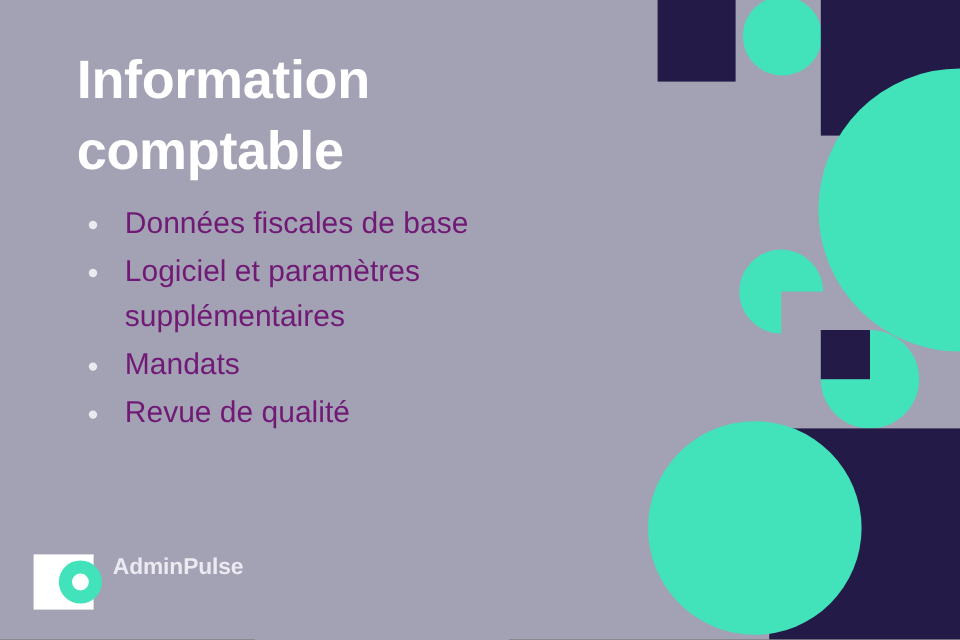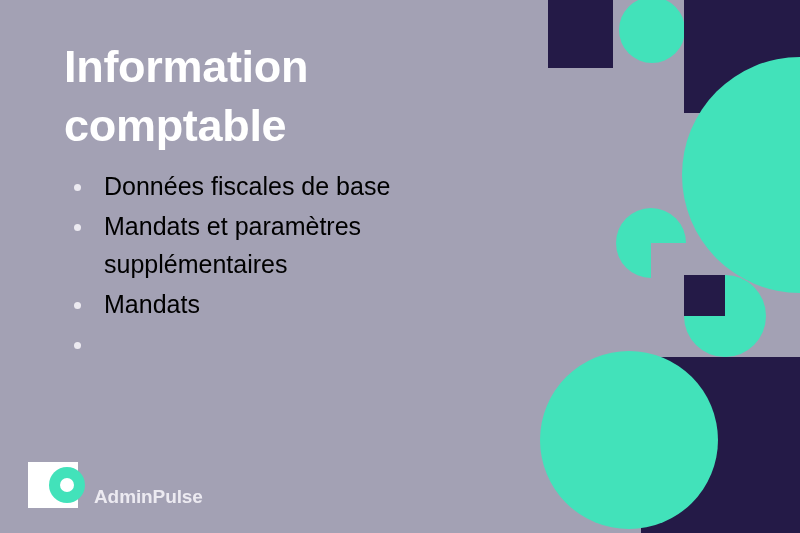--- a/index.html
+++ b/index.html
@@ -60,41 +60,41 @@
     margin: 0;
     padding: 0;
     list-style: none;
   }
   .bullet {
     position: relative;
     padding-left: 48px;
     margin: 0 0 2px 0;
     font-size: 25px;
     line-height: 38px;
-    color: #000000;
+    color: #701a75;
     font-weight: normal;
   }
   .bullet .dot {
     position: absolute;
     left: 18px;
     top: 17px;
     width: 7px;
     height: 7px;
     border-radius: 50%;
     background: #eceaf1;
   }
 
   
   .logo {
     position: absolute;
     left: 28px;
     top: 462px;
     height: 46px;
     display: flex;
-    align-items: flex-end;
+    align-items: flex-start;
   }
   .logo-mark {
     position: relative;
     width: 58px;
     height: 46px;
   }
   .logo-mark .plate {
     position: absolute;
     left: 0;
     top: 0;
@@ -157,28 +157,29 @@
 
     <h1 class="title">Information comptable</h1>
 
     <ul class="bullets">
       <li class="bullet">
         <span class="dot"></span>
         <span>Données fiscales de base</span>
       </li>
       <li class="bullet">
         <span class="dot"></span>
-        <span>Mandats et paramètres supplémentaires</span>
+        <span>Logiciel et paramètres supplémentaires</span>
       </li>
       <li class="bullet">
         <span class="dot"></span>
         <span>Mandats</span>
       </li>
       <li class="bullet">
         <span class="dot"></span>
+        <span>Revue de qualité</span>
       </li>
     </ul>
 
     <div class="logo">
       <span class="logo-mark">
         <span class="plate"></span>
         <span class="ring"></span>
         <span class="hole"></span>
       </span>
       <span class="logo-text">AdminPulse</span>

